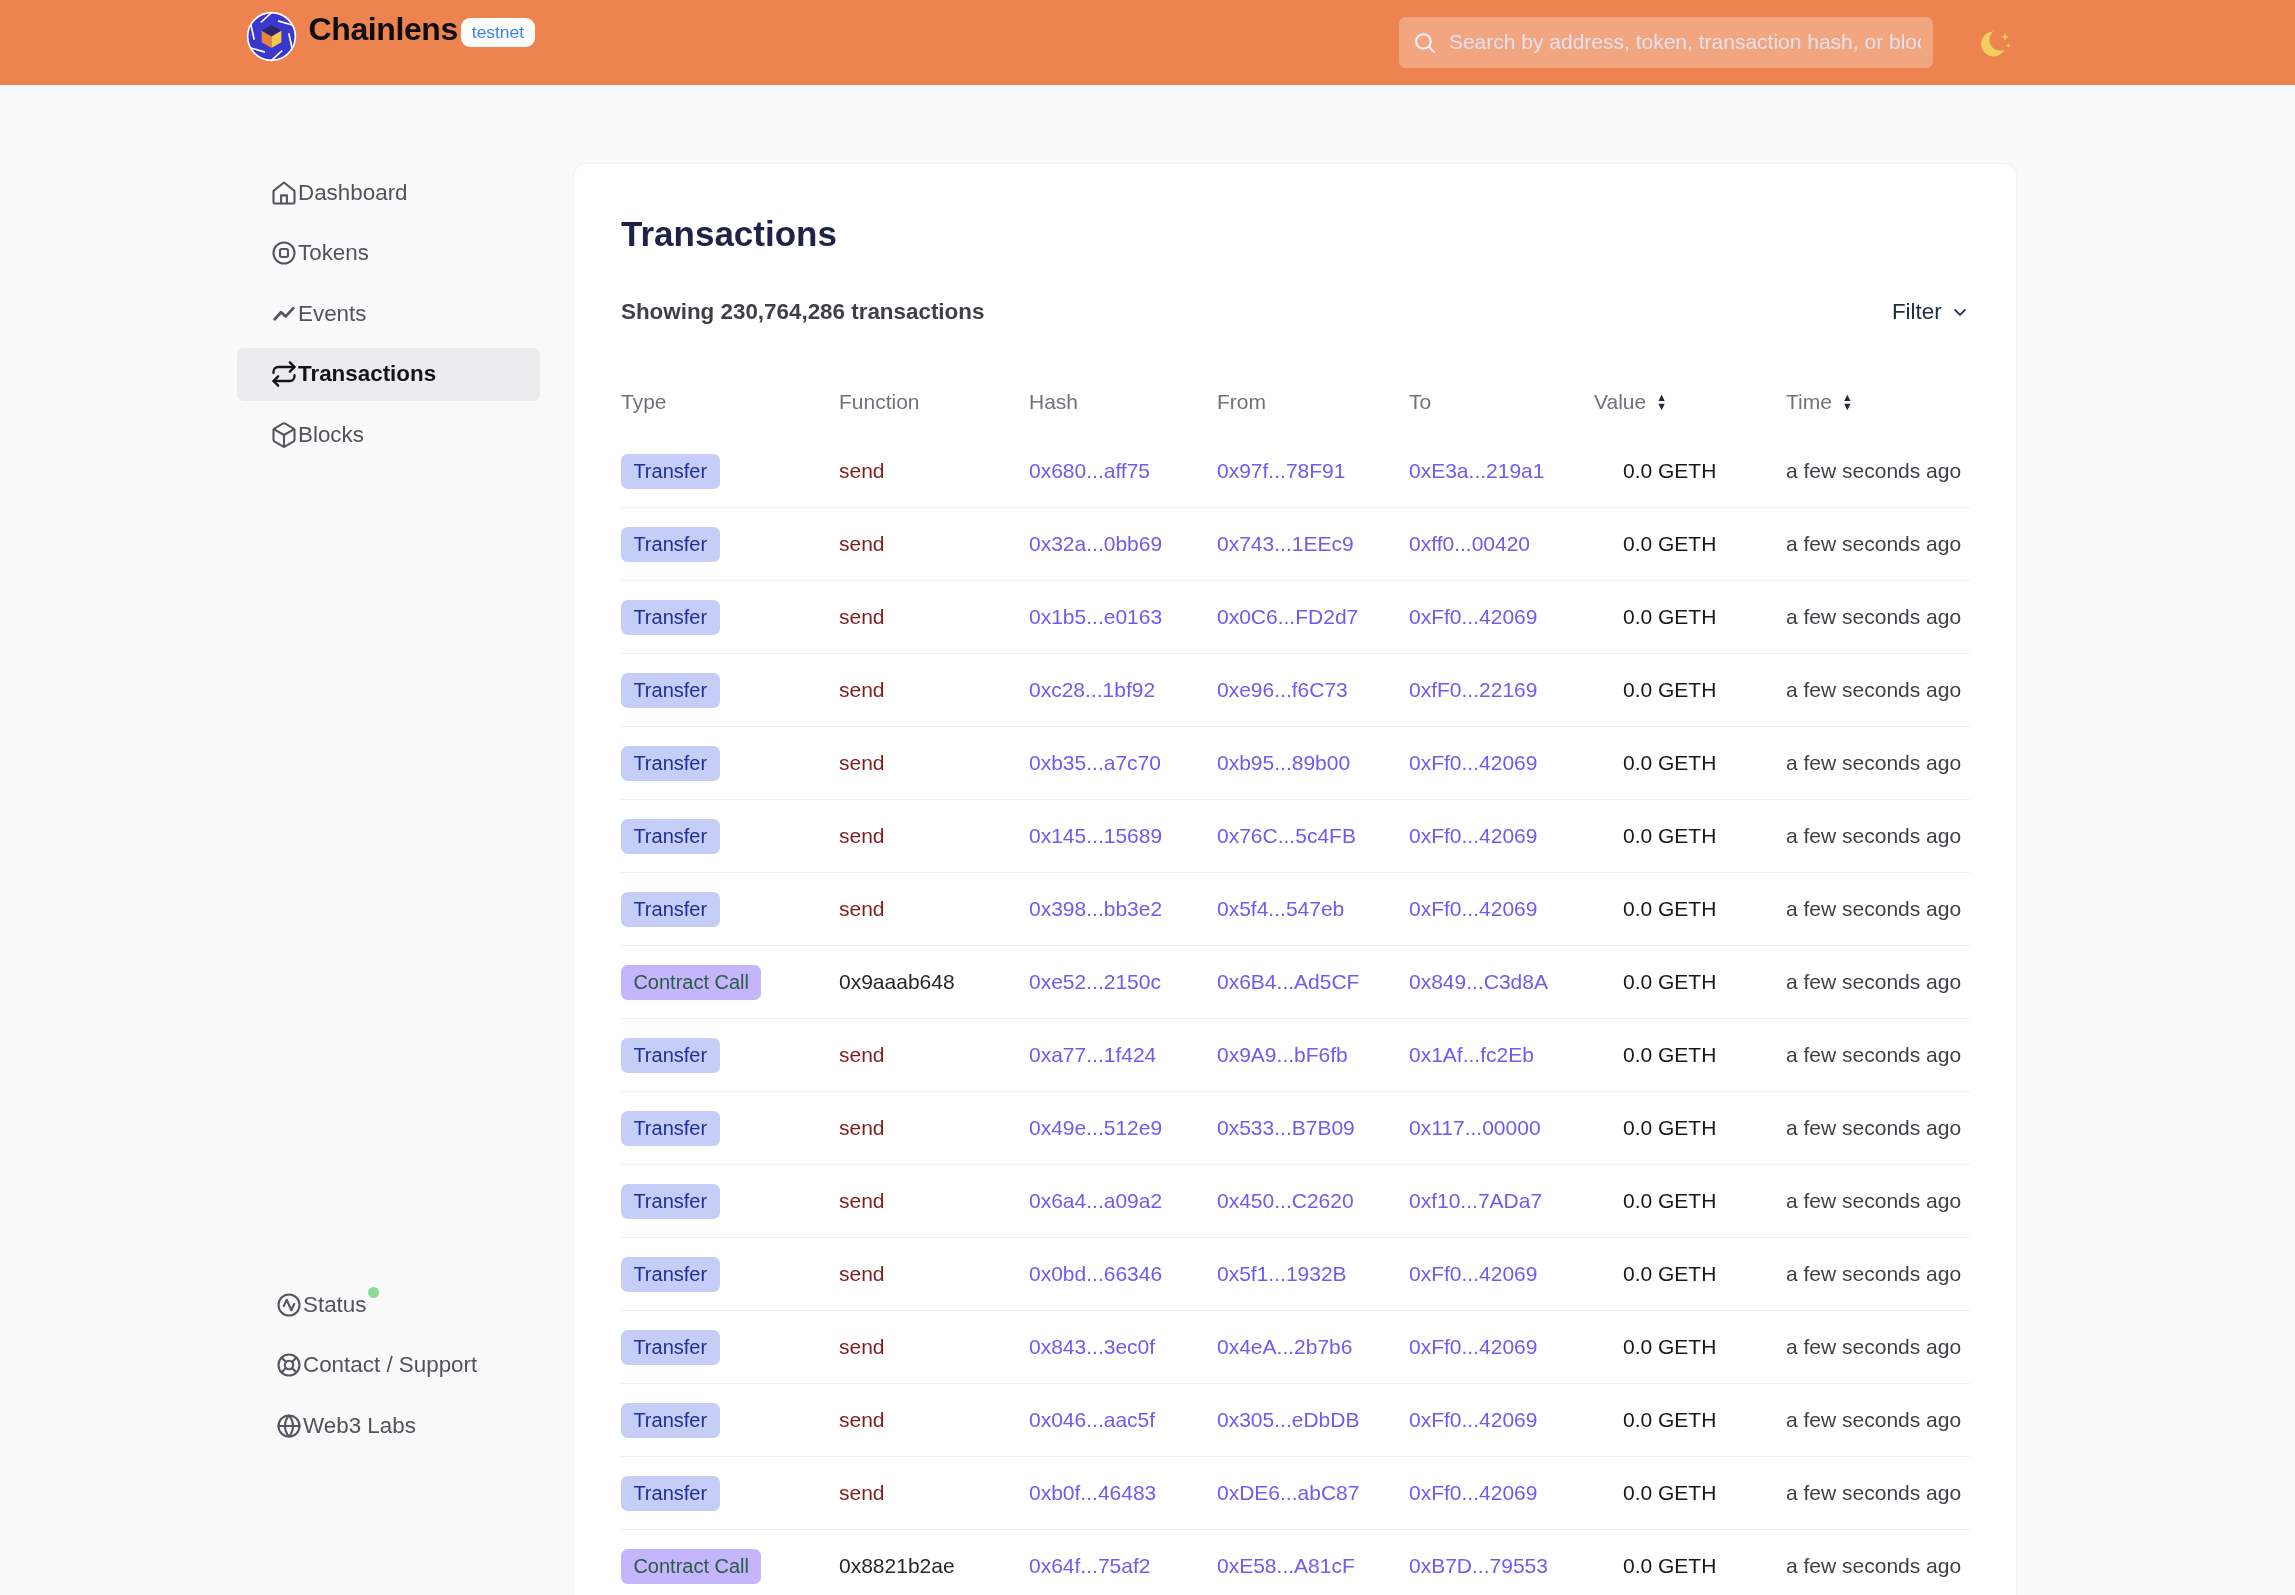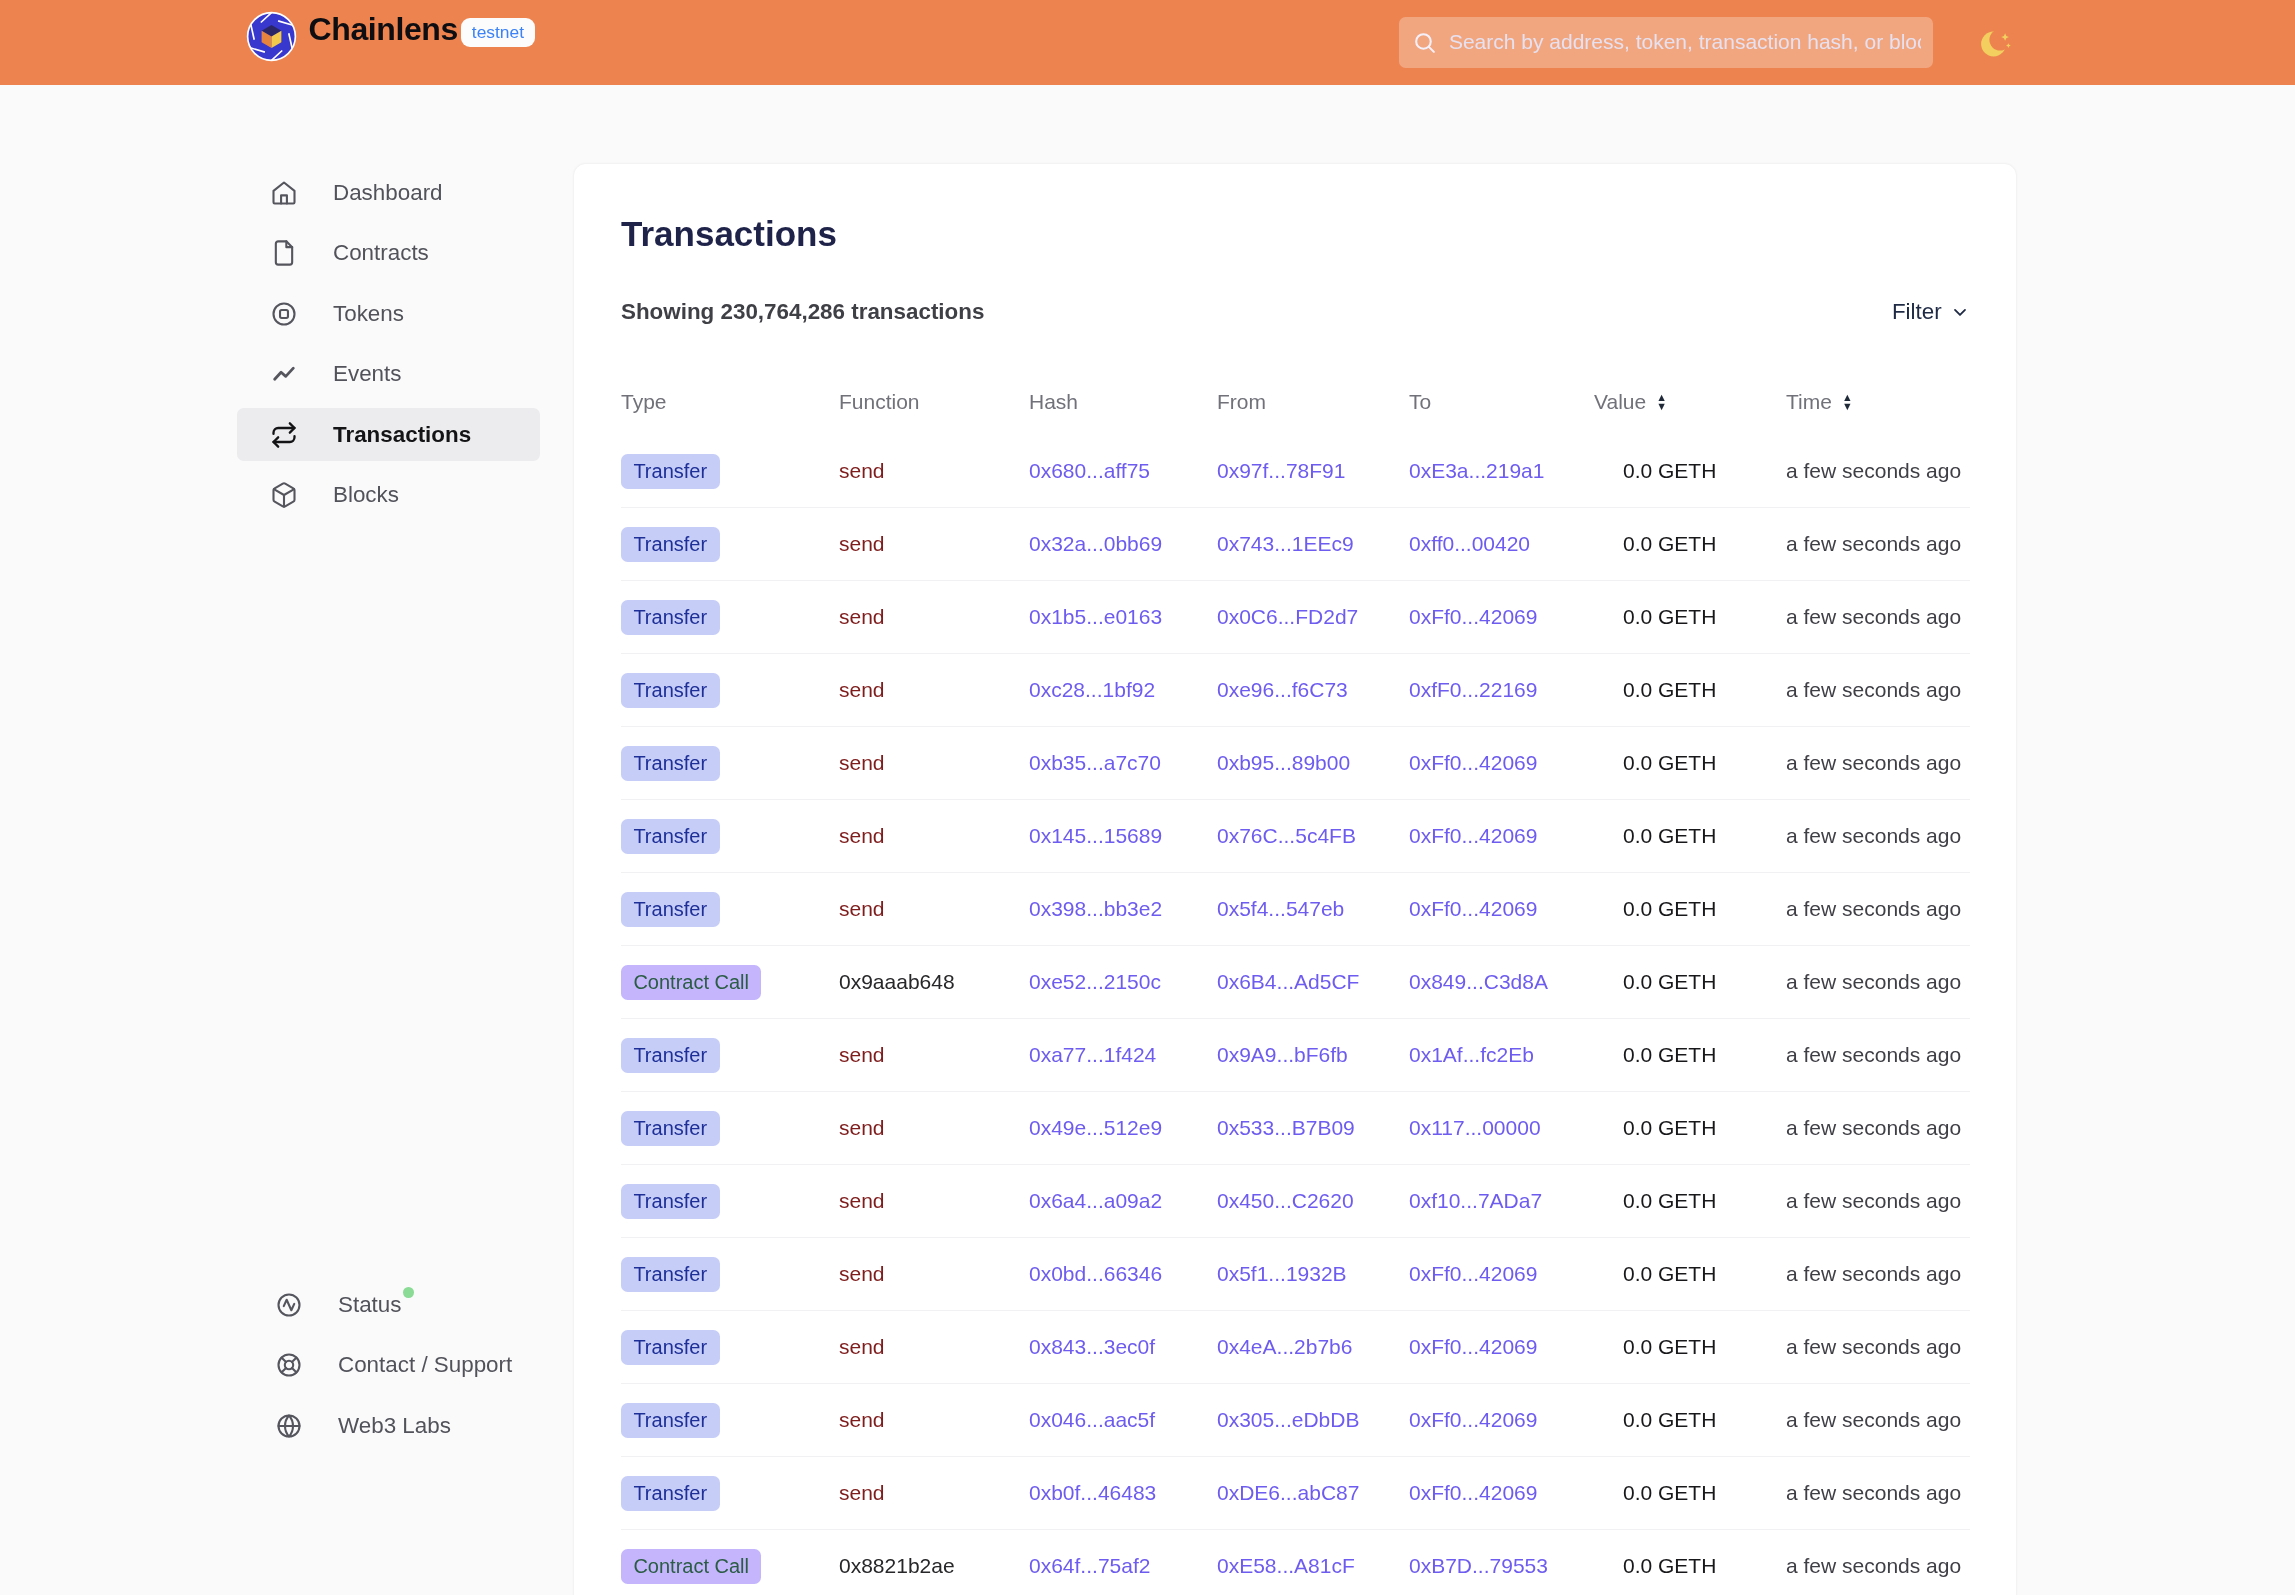--- a/index.html
+++ b/index.html
@@ -31,21 +31,21 @@
     font-size:21px; color:#FFFFFF; padding:0 11.6px;
   }
   .searchbox input::placeholder { color:#E6E1F0; opacity:1; }
   .moon-toggle { position:absolute; left:1977px; top:25px; width:38px; height:38px; cursor:pointer; }
 
   
   .sidebar { position:absolute; left:237px; top:166px; width:303px; }
   .sidebar-footer { position:absolute; left:242px; top:1278px; width:303px; }
   .nav-item {
     height:53px; margin-bottom:7.5px; border-radius:6.6px;
-    display:flex; align-items:center; padding-left:33px; gap:35px; cursor:pointer;
+    display:flex; align-items:center; padding-left:33px; cursor:pointer;
   }
   .nav-item .nav-icon { width:28px; height:28px; display:flex; align-items:center; justify-content:center; color:#55555E; }
   .nav-label { font-size:22.4px; color:#52525B; white-space:nowrap; }
   .nav-item.active { background:#ECECEF; }
   .nav-item.active .nav-label { color:#141417; font-weight:700; }
   .nav-item.active .nav-icon { color:#141417; }
   .status-dot {
     display:inline-block; width:10.8px; height:10.8px; border-radius:50%;
     background:#8BDB97; vertical-align:super; margin-left:1.7px; position:relative; top:-5px;
   }
@@ -128,29 +128,20 @@
     <span class="nav-icon">
       <svg width="28" height="28" viewBox="0 0 24 24" fill="none" stroke="currentColor" stroke-width="1.8" stroke-linecap="round" stroke-linejoin="round">
         <path d="M3 10.2 L12 3 l9 7.2 V20 a1 1 0 0 1 -1 1 H4 a1 1 0 0 1 -1 -1 Z"></path>
           <path d="M9.5 21 v-7 h5 v7"></path>
       </svg>
     </span>
     <span class="nav-label">Dashboard</span>
   </div>
   <div class="nav-item">
     <span class="nav-icon">
-      <svg width="28" height="28" viewBox="0 0 24 24" fill="none" stroke="currentColor" stroke-width="1.8" stroke-linecap="round" stroke-linejoin="round">
-        <path d="M14 2 H7 a2 2 0 0 0 -2 2 v16 a2 2 0 0 0 2 2 h10 a2 2 0 0 0 2 -2 V7 Z"></path>
-          <path d="M14 2 v5 h5"></path>
-      </svg>
-    </span>
-    <span class="nav-label">Contracts</span>
-  </div>
-  <div class="nav-item">
-    <span class="nav-icon">
       <svg width="28" height="28" viewBox="0 0 24 24" fill="none" stroke="currentColor" stroke-width="1.8" stroke-linejoin="round">
         <circle cx="12" cy="12" r="9"></circle>
           <rect x="8.6" y="8.6" width="6.8" height="6.8" rx="1.4"></rect>
       </svg>
     </span>
     <span class="nav-label">Tokens</span>
   </div>
   <div class="nav-item">
     <span class="nav-icon">
       <svg width="28" height="28" viewBox="0 0 24 24" fill="none" stroke="currentColor" stroke-width="2.4" stroke-linecap="round" stroke-linejoin="round">

